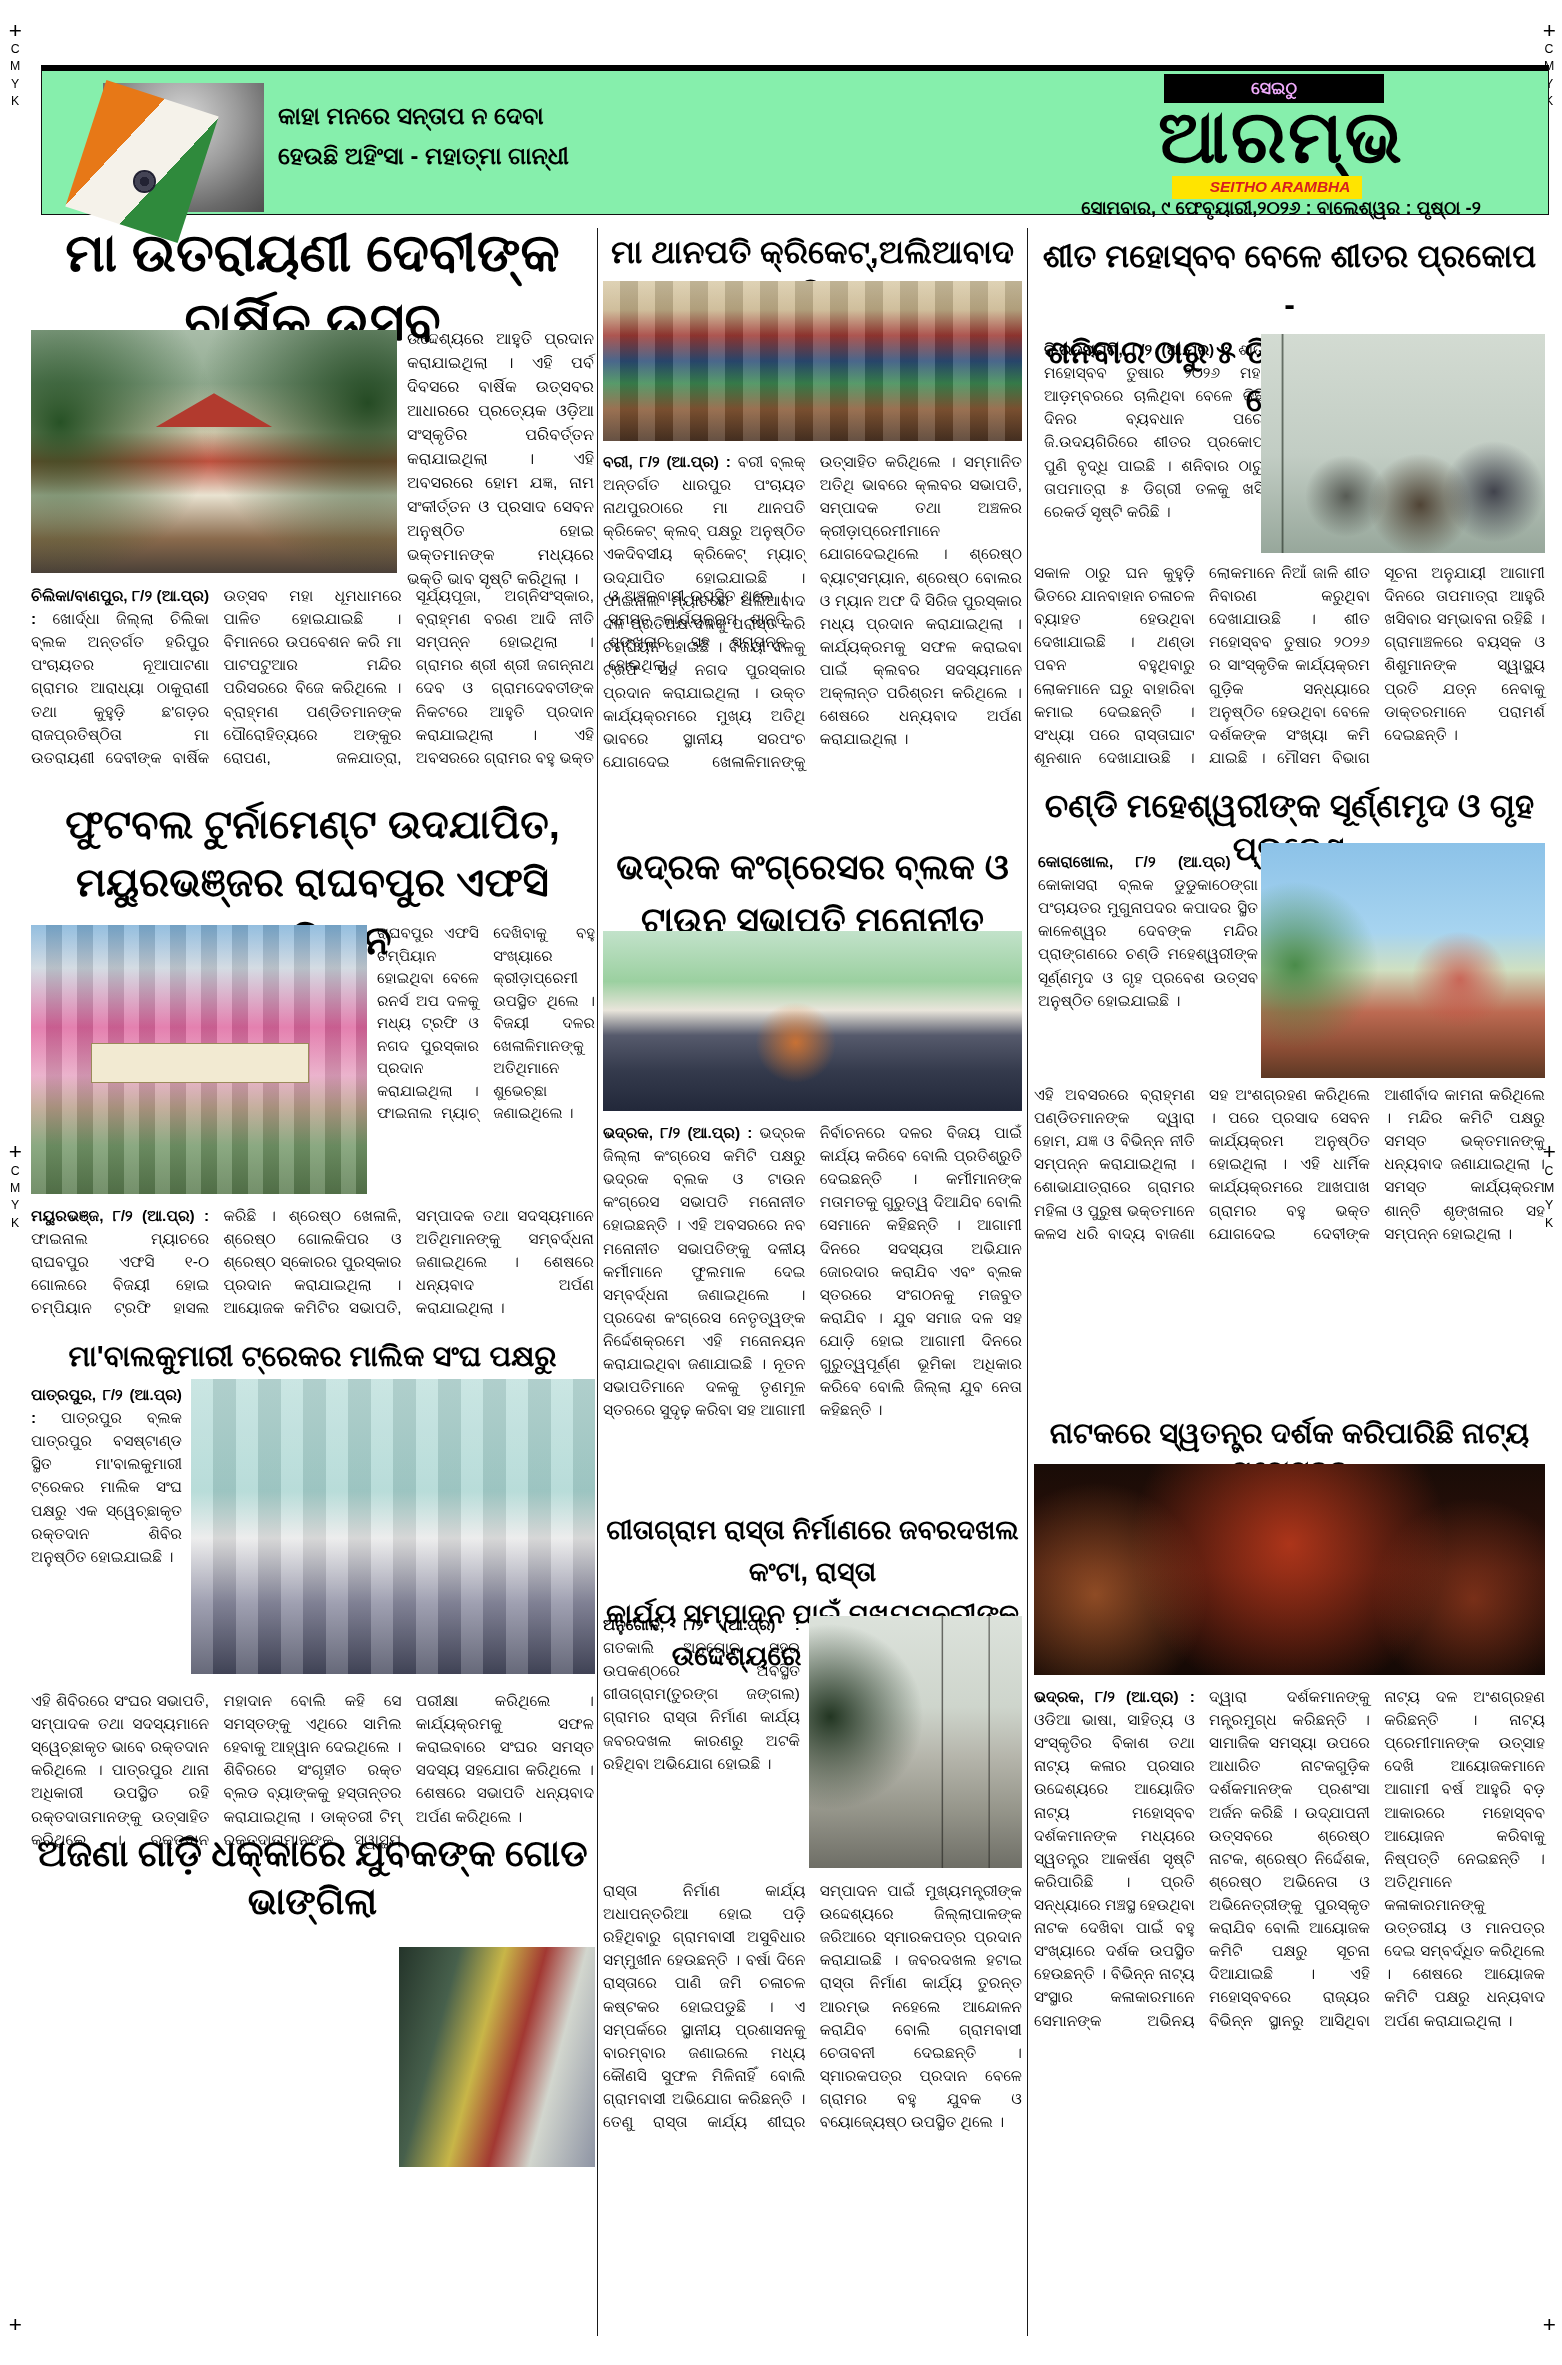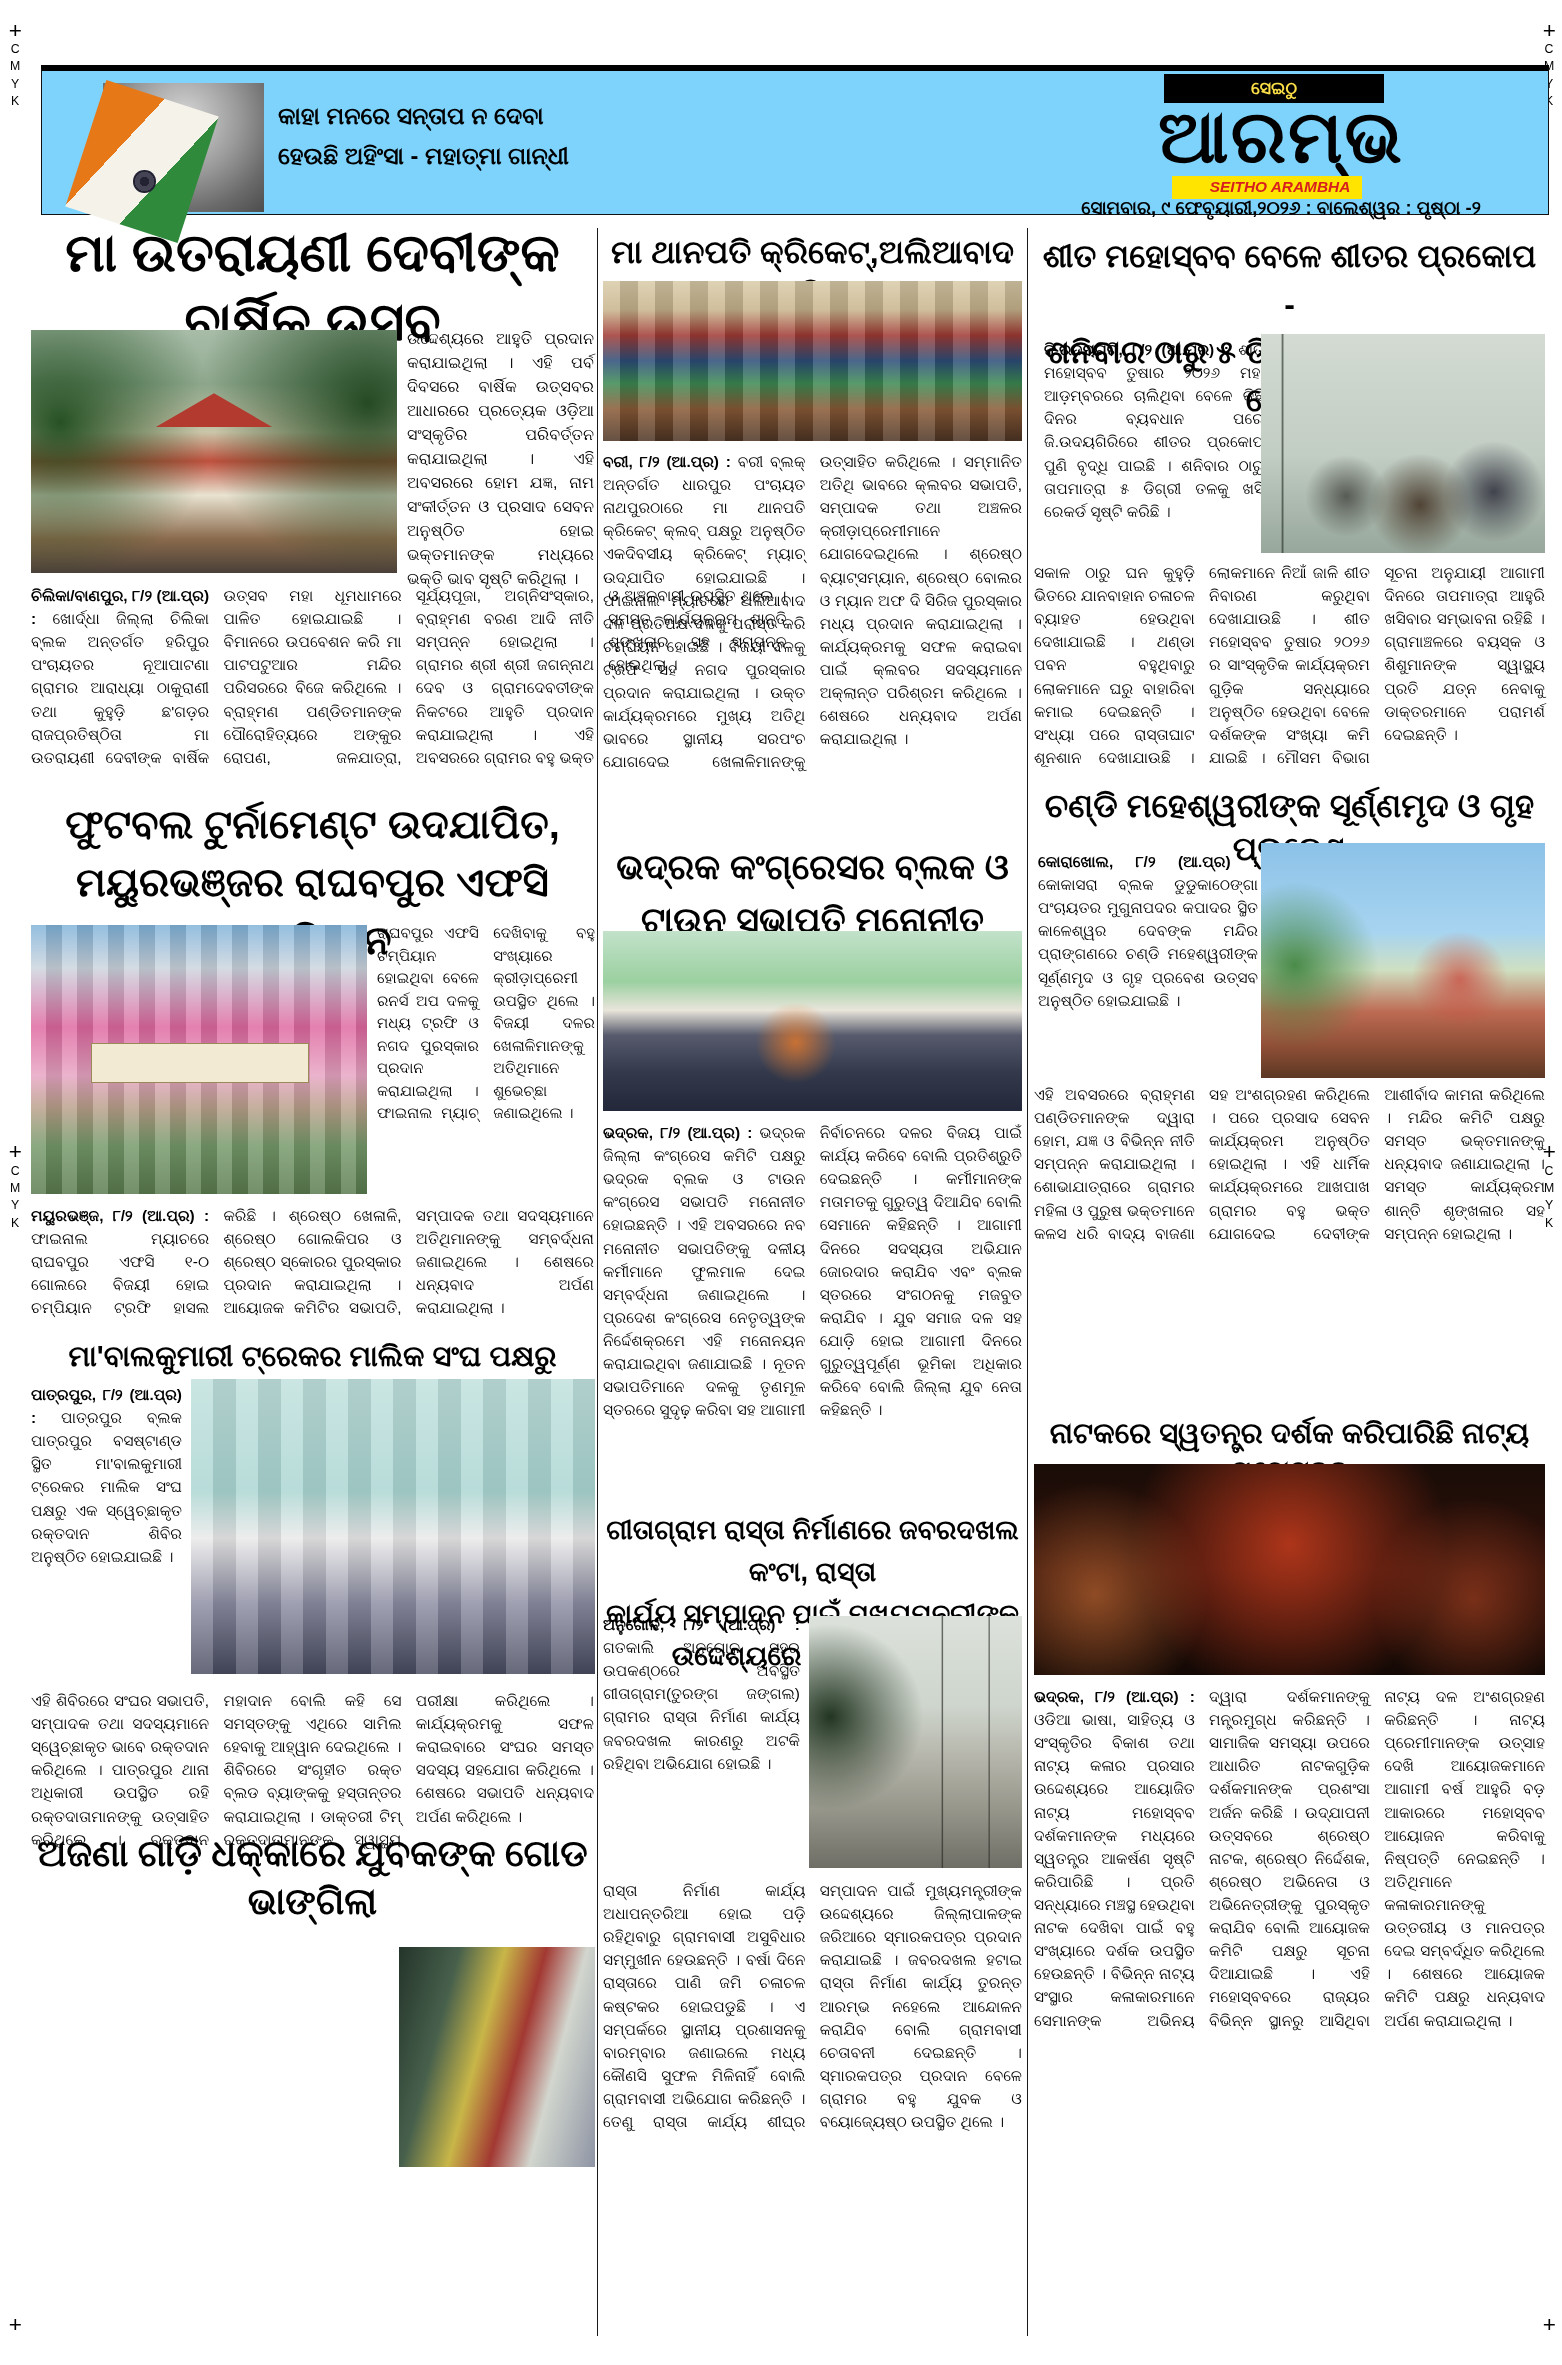--- a/index.html
+++ b/index.html
@@ -9,29 +9,29 @@
   .headline{font-weight:700;text-align:center;line-height:1.3;white-space:pre-line;}
   .body-text{font-size:15.4px;line-height:1.5;text-align:justify;}
   .body-text .dl{font-weight:700;}
   .cols2{column-count:2;column-gap:14.3px;}
   .cols3{column-count:3;column-gap:14.3px;}
   .vrule{position:absolute;width:1px;background:#1a1a1a;}
   .photo{position:absolute;overflow:hidden;}
   
   .mast-frame{position:absolute;left:41px;top:65px;width:1508px;height:150px;
       border-top:6.1px solid #000;border-left:1.5px solid #111;border-right:1.5px solid #111;border-bottom:1.5px solid #111;
-      box-sizing:border-box;background:#7dd3fc;padding-left:35px;}
+      box-sizing:border-box;background:#86efac;padding-left:35px;}
   .gandhi{position:absolute;left:102px;top:77px;width:161px;height:129px;
       background:radial-gradient(circle at 50% 28%,#d9d9d9 0%,#9a9a9a 45%,#6a6a6a 75%,#4c4c4c 100%);}
   .gandhi .sash{position:absolute;left:-20.5px;bottom:-15.4px;width:118px;height:133px;transform:rotate(18deg);
       background:linear-gradient(115deg,#e77817 0 34%,#f5f2ea 34% 66%,#2f8a3c 66% 100%);}
   .gandhi .chakra{position:absolute;left:30px;bottom:19.5px;width:22.5px;height:22.5px;border-radius:50%;
       background:radial-gradient(circle,#223 0 30%,#445 30% 60%,#223 60% 100%);}
   .quote{font-size:23.6px;font-weight:600;}
-  .logo-box{position:absolute;left:1164px;top:74px;width:220px;height:29px;background:#000;color:#fde047;
+  .logo-box{position:absolute;left:1164px;top:74px;width:220px;height:29px;background:#000;color:#f0abfc;
       display:flex;align-items:center;justify-content:center;font-size:17.4px;font-weight:700;}
   .logo-main{position:absolute;left:1117px;top:100px;width:328px;text-align:center;
       font-size:73px;font-weight:800;letter-spacing:2px;line-height:1;}
   .logo-badge{position:absolute;left:1172px;top:176px;width:164px;height:22.5px;
       display:flex;align-items:center;justify-content:center;
       font-size:15.4px;font-weight:700;font-style:italic;padding-left:26px;}
   .mast-dateline{position:absolute;left:1040px;top:197px;width:482px;text-align:center;
       font-size:18.4px;font-weight:600;}
   
   .regmark{position:absolute;width:20.5px;text-align:center;color:#000;}

